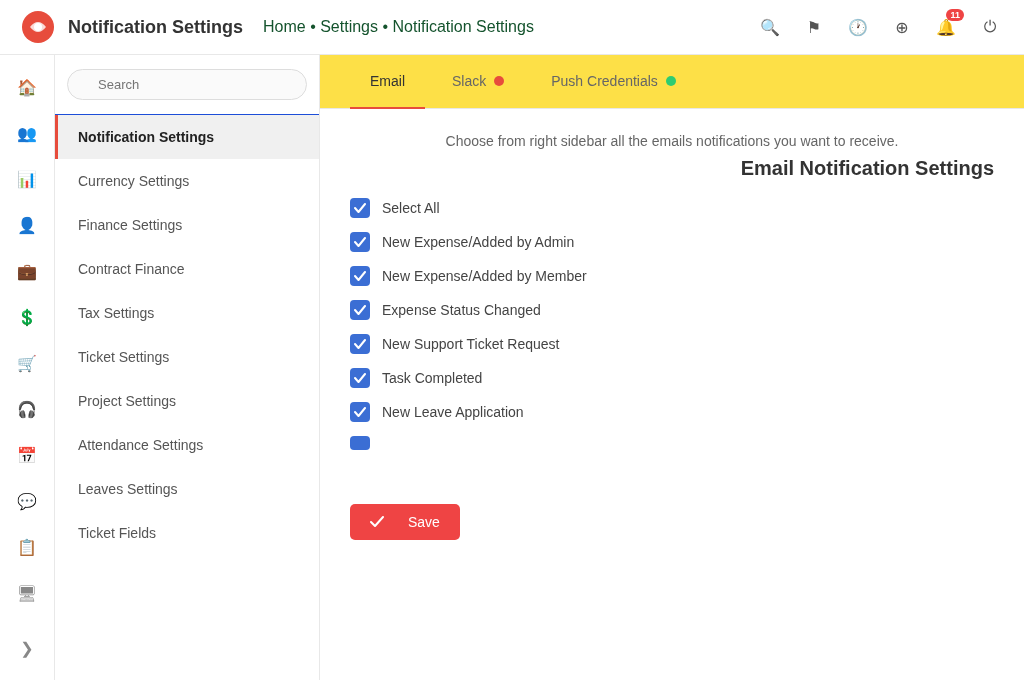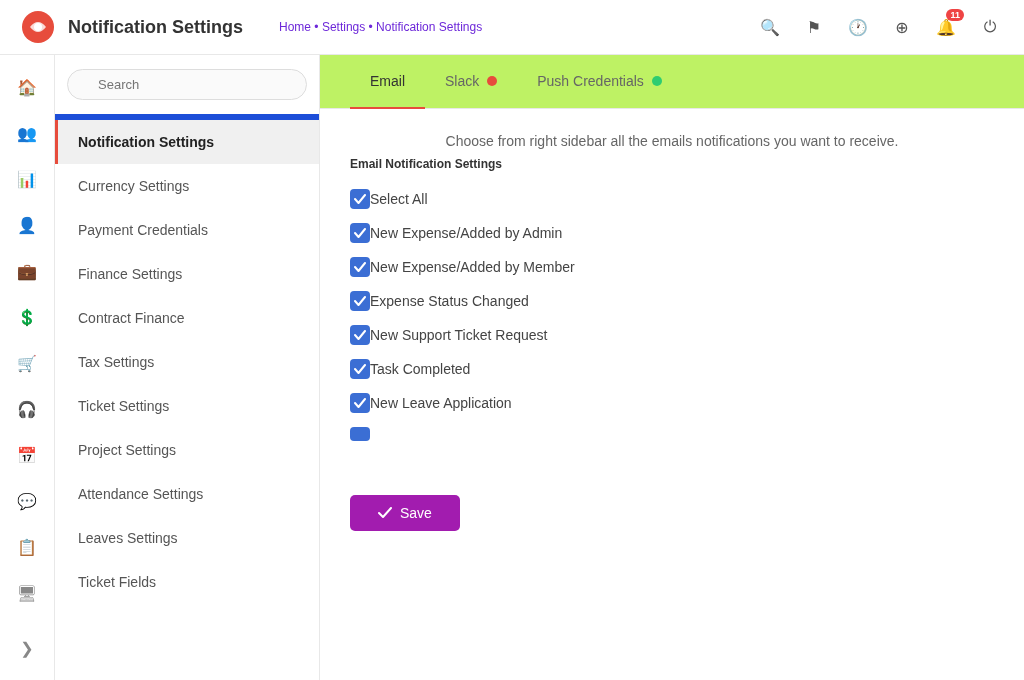--- a/index.html
+++ b/index.html
@@ -12,21 +12,21 @@
       display: flex;
       align-items: center;
       padding: 0 20px;
       border-bottom: 1px solid #e8e8e8;
       flex-shrink: 0;
       justify-content: space-between;
     }
     .header-left { display: flex; align-items: center; gap: 12px; }
     .logo { width: 36px; height: 36px; }
     .page-title { font-size: 18px; font-weight: 600; color: #333; }
-    .breadcrumb { font-size: 12px; color: #6d28d9; margin-left: 24px; }
+    .breadcrumb { font-size: 16px; color: #14532d; margin-left: 8px; }
     .header-right { display: flex; align-items: center; gap: 16px; }
     .header-icon { width: 28px; height: 28px; display: flex; align-items: center; justify-content: center; cursor: pointer; color: #555; font-size: 16px; position: relative; }
     .notification-badge {
       position: absolute;
       top: -4px;
       right: -4px;
       background: #ef4444;
       color: #fff;
       font-size: 9px;
       border-radius: 10px;
@@ -65,21 +65,21 @@
     
     .sidebar {
       width: 265px;
       background: #fff;
       border-right: 1px solid #e8e8e8;
       overflow-y: auto;
       flex-shrink: 0;
     }
     .sidebar-search {
       padding: 14px 12px;
-      border-bottom: 6px solid #1d4ed8;
+      border-bottom: 1px solid #1d4ed8;
     }
     .sidebar-search-input {
       width: 100%;
       padding: 7px 10px 7px 30px;
       border: 1px solid #ddd;
       border-radius: 20px;
       font-size: 13px;
       outline: none;
       background: #fafafa;
       position: relative;
@@ -113,24 +113,24 @@
       flex: 1;
       overflow-y: auto;
       padding: 0;
       background: #fff;
     }
 
     
     .tabs {
       display: flex;
       align-items: center;
-      gap: 0;
+      gap: 7px;
       padding: 0 30px;
       border-bottom: 1px solid #e8e8e8;
-      background: #bef264;
+      background: #fde047;
     }
     .tab {
       padding: 18px 20px;
       cursor: pointer;
       font-size: 14px;
       color: #666;
       border-bottom: 2px solid transparent;
       display: flex;
       align-items: center;
       gap: 8px;
@@ -146,55 +146,56 @@
       height: 10px;
       border-radius: 50%;
       display: inline-block;
     }
     .dot-red { background: #e74c3c; }
     .dot-green { background: #2ecc71; }
 
     
     .content-body { padding: 24px 30px; }
     .info-text { color: #666; font-size: 14px; margin-bottom: 8px; text-align: center; }
-    .section-title { font-size: 12px; font-weight: 600; color: #333; margin-bottom: 18px; }
+    .section-title { font-size: 20px; font-weight: 600; color: #333; margin-bottom: 18px; text-align: right; }
 
     
     .checkbox-item {
       display: flex;
       align-items: center;
+      gap: 12px;
       margin-bottom: 14px;
     }
     .checkbox-box {
       width: 20px;
       height: 20px;
       background: #3b6ed4;
       border-radius: 4px;
       display: flex;
       align-items: center;
       justify-content: center;
       flex-shrink: 0;
       cursor: pointer;
     }
     .checkbox-box svg { display: block; }
     .checkbox-label { font-size: 14px; color: #444; }
 
     
     .save-btn-wrapper { padding: 16px 30px 20px; }
     .save-btn {
-      background: #a21caf;
+      background: #ef4444;
       color: #fff;
       border: none;
-      padding: 10px 28px;
+      padding: 10px 20px;
       border-radius: 5px;
       cursor: pointer;
       font-size: 14px;
       display: flex;
       align-items: center;
-      gap: 8px;
+      gap: 24px;
       font-weight: 500;
     }
   </style>
 </head>
 <body>
 
 <div class="header">
   <div class="header-left">
 
     <svg class="logo" viewBox="0 0 36 36">
@@ -244,23 +245,20 @@
       </div>
     </div>
 
     <div class="sidebar-item active">
       <span>Notification Settings</span>
     </div>
     <div class="sidebar-item">
       <span>Currency Settings</span>
     </div>
     <div class="sidebar-item">
-      <span>Payment Credentials</span>
-    </div>
-    <div class="sidebar-item">
       <span>Finance Settings</span>
     </div>
     <div class="sidebar-item">
       <span>Contract Finance</span>
     </div>
     <div class="sidebar-item">
       <span>Tax Settings</span>
     </div>
     <div class="sidebar-item">
       <span>Ticket Settings</span>

